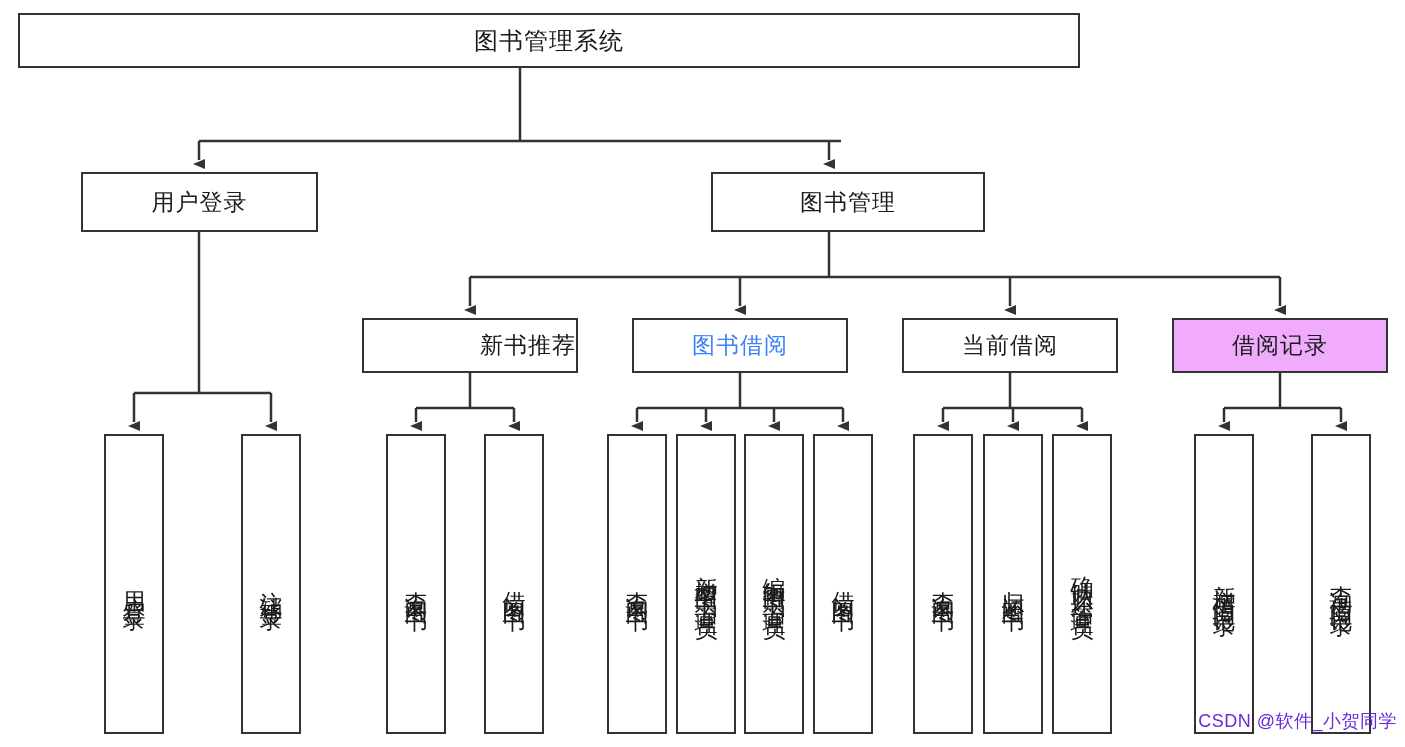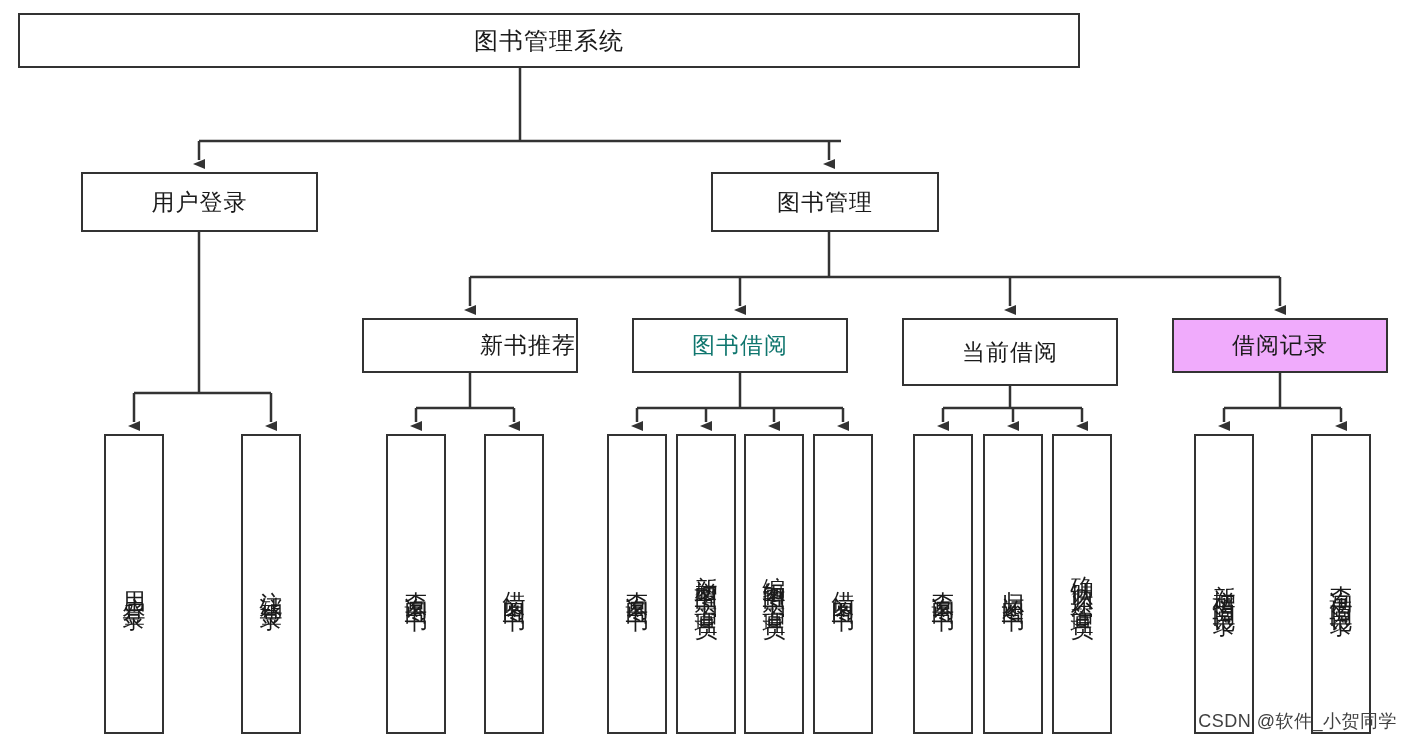--- a/index.html
+++ b/index.html
@@ -115,31 +115,31 @@
     </g>
   </svg>
 
   <div class="node root" id="node-root" style="left: 18px; top: 13px; width: 1062px; height: 55px; border-color: rgb(51, 51, 51); background: rgb(255, 255, 255); color: rgb(26, 26, 26);">
     <span>图书管理系统</span>
   </div>
 
   <div class="node horiz" id="l1-0" style="left: 81px; top: 172px; width: 237px; height: 60px; border-color: rgb(51, 51, 51); background: rgb(255, 255, 255); color: rgb(26, 26, 26);">
     <span>用户登录</span>
   </div>
-  <div class="node horiz" id="l1-1" style="left: 711px; top: 172px; width: 228px; height: 60px; border-color: rgb(51, 51, 51); background: rgb(255, 255, 255); color: rgb(26, 26, 26);">
+  <div class="node horiz" id="l1-1" style="left: 711px; top: 172px; width: 274px; height: 60px; border-color: rgb(51, 51, 51); background: rgb(255, 255, 255); color: rgb(26, 26, 26);">
     <span>图书管理</span>
   </div>
 
   <div class="node horiz" id="l2-0" style="left: 362px; top: 318px; width: 216px; height: 55px; border-color: rgb(51, 51, 51); background: rgb(255, 255, 255); color: rgb(26, 26, 26); justify-content: flex-end;">
     <span>新书推荐</span>
   </div>
-  <div class="node horiz" id="l2-1" style="left: 632px; top: 318px; width: 216px; height: 55px; border-color: rgb(51, 51, 51); background: rgb(255, 255, 255); color: #0f766e;">
+  <div class="node horiz" id="l2-1" style="left: 632px; top: 318px; width: 216px; height: 55px; border-color: rgb(51, 51, 51); background: rgb(255, 255, 255); color: #3b82f6;">
     <span>图书借阅</span>
   </div>
-  <div class="node horiz" id="l2-2" style="left: 902px; top: 318px; width: 216px; height: 68px; border-color: rgb(51, 51, 51); background: rgb(255, 255, 255); color: rgb(26, 26, 26);">
+  <div class="node horiz" id="l2-2" style="left: 902px; top: 318px; width: 216px; height: 55px; border-color: rgb(51, 51, 51); background: rgb(255, 255, 255); color: rgb(26, 26, 26);">
     <span>当前借阅</span>
   </div>
   <div class="node horiz" id="l2-3" style="left: 1172px; top: 318px; width: 216px; height: 55px; border-color: rgb(51, 51, 51); background: #f0abfc; color: rgb(26, 26, 26);">
     <span>借阅记录</span>
   </div>
 
   <div class="node leaf" id="leaf-0" style="left: 104px; top: 434px; width: 60px; height: 300px; border-color: rgb(51, 51, 51); background: rgb(255, 255, 255); color: rgb(26, 26, 26);">
       <span class="vtext">用户登录</span>
     </div>
   <div class="node leaf" id="leaf-1" style="left: 241px; top: 434px; width: 60px; height: 300px; border-color: rgb(51, 51, 51); background: rgb(255, 255, 255); color: rgb(26, 26, 26);">
@@ -172,15 +172,15 @@
   <div class="node leaf" id="leaf-10" style="left: 1052px; top: 434px; width: 60px; height: 300px; border-color: rgb(51, 51, 51); background: rgb(255, 255, 255); color: rgb(26, 26, 26);">
       <span class="vtext">确认归还（管理员）</span>
     </div>
   <div class="node leaf" id="leaf-11" style="left: 1194px; top: 434px; width: 60px; height: 300px; border-color: rgb(51, 51, 51); background: rgb(255, 255, 255); color: rgb(26, 26, 26);">
       <span class="vtext">新增借阅记录</span>
     </div>
   <div class="node leaf" id="leaf-12" style="left: 1311px; top: 434px; width: 60px; height: 300px; border-color: rgb(51, 51, 51); background: rgb(255, 255, 255); color: rgb(26, 26, 26);">
       <span class="vtext">查询借阅记录</span>
     </div>
 
-  <div class="watermark" style="right: 8px; bottom: 14px; color: #404040;">CSDN @软件_小贺同学</div>
+  <div class="watermark" style="right: 8px; bottom: 14px; color: #6d28d9;">CSDN @软件_小贺同学</div>
 
 </div>
 
 </body></html>

